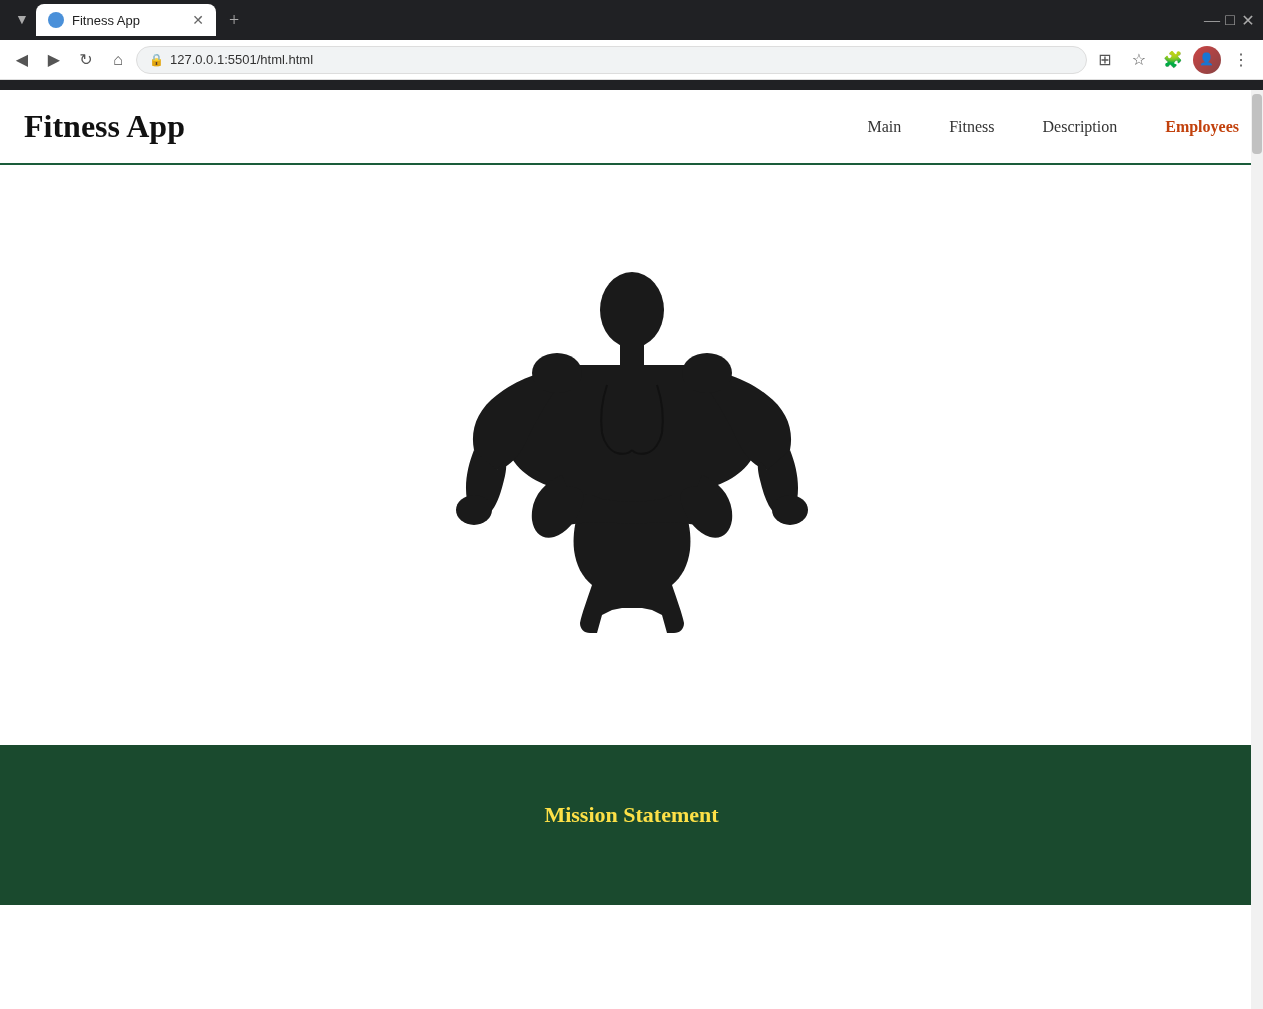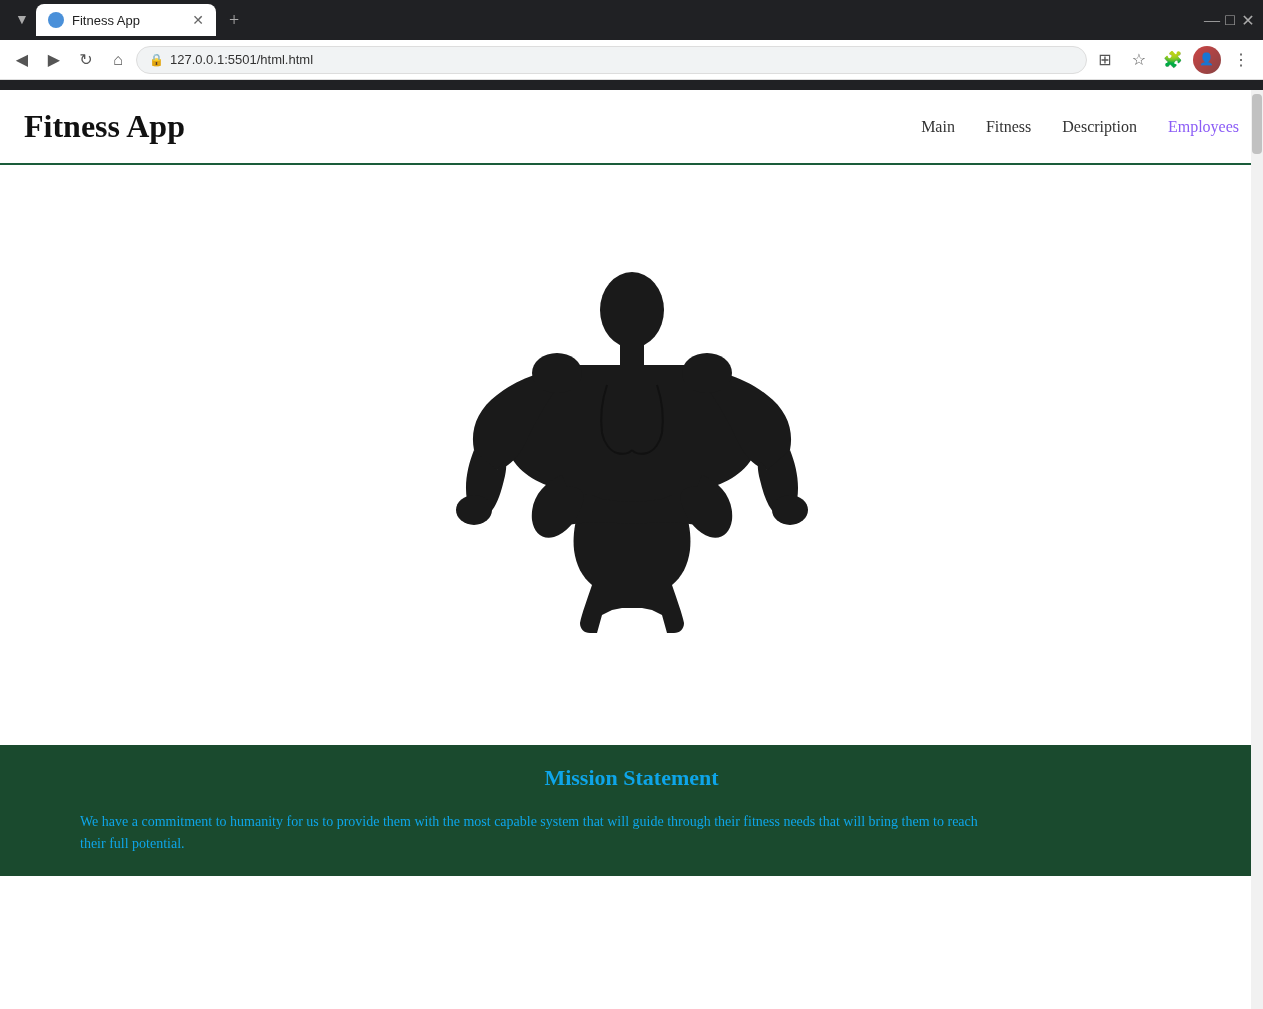--- a/index.html
+++ b/index.html
@@ -171,56 +171,56 @@
     .site-logo {
       font-size: 32px;
       font-weight: bold;
       color: #111;
       font-family: Georgia, serif;
       flex: 1;
     }
 
     .nav-links {
       display: flex;
-      gap: 31px;
+      gap: 48px;
     }
 
     .nav-link {
       font-size: 16px;
       color: #333;
       text-decoration: none;
       font-family: Georgia, serif;
       cursor: pointer;
     }
 
     .nav-link.active {
-      color: #8b5cf6;
-      font-weight: normal;
+      color: #c2410c;
+      font-weight: bold;
     }
 
     
     .hero {
       display: flex;
       justify-content: center;
       align-items: center;
       padding: 60px 0 80px 0;
       background: #fff;
       min-height: 580px;
     }
 
     .bodybuilder-svg {
       width: 420px;
       height: 380px;
     }
 
     
     .mission-section {
       background: #1a4a2e;
-      padding: 20px 80px;
-      color: #0ea5e9;
+      padding: 57px 80px;
+      color: #fde047;
     }
 
     .mission-title {
       text-align: center;
       font-size: 22px;
       font-weight: bold;
       margin-bottom: 20px;
       font-family: Georgia, serif;
     }
 
@@ -324,19 +324,18 @@
 
       <path d="M160,330 C155,345 150,358 148,368 C148,374 152,378 158,378 L165,378 L170,360 L180,355 L190,353 L200,353 L210,353 L220,355 L230,360 L235,378 L242,378 C248,378 252,374 252,368 C250,358 245,345 240,330 Z" fill="#1a1a1a"></path>
 
       <path d="M175,130 C170,145 168,162 170,178 C172,188 178,196 185,198 C192,200 198,198 200,195" fill="none" stroke="#111" stroke-width="2"></path>
       <path d="M225,130 C230,145 232,162 230,178 C228,188 222,196 215,198 C208,200 202,198 200,195" fill="none" stroke="#111" stroke-width="2"></path>
     </svg>
   </section>
 
   <section class="mission-section">
     <h2 class="mission-title">Mission Statement</h2>
-    <p class="mission-text">We have a commitment to humanity for us to provide them with the most capable system that will guide through their fitness needs that will bring them to reach their full potential.</p>
   </section>
 </div>
 
 <div style="position:fixed;right:0;top:90px;bottom:0;width:12px;background:#f1f1f1;">
   <div style="width:10px;height:60px;background:#c1c1c1;border-radius:4px;margin:1px auto;margin-top:4px;"></div>
 </div>
 
 </body></html>

